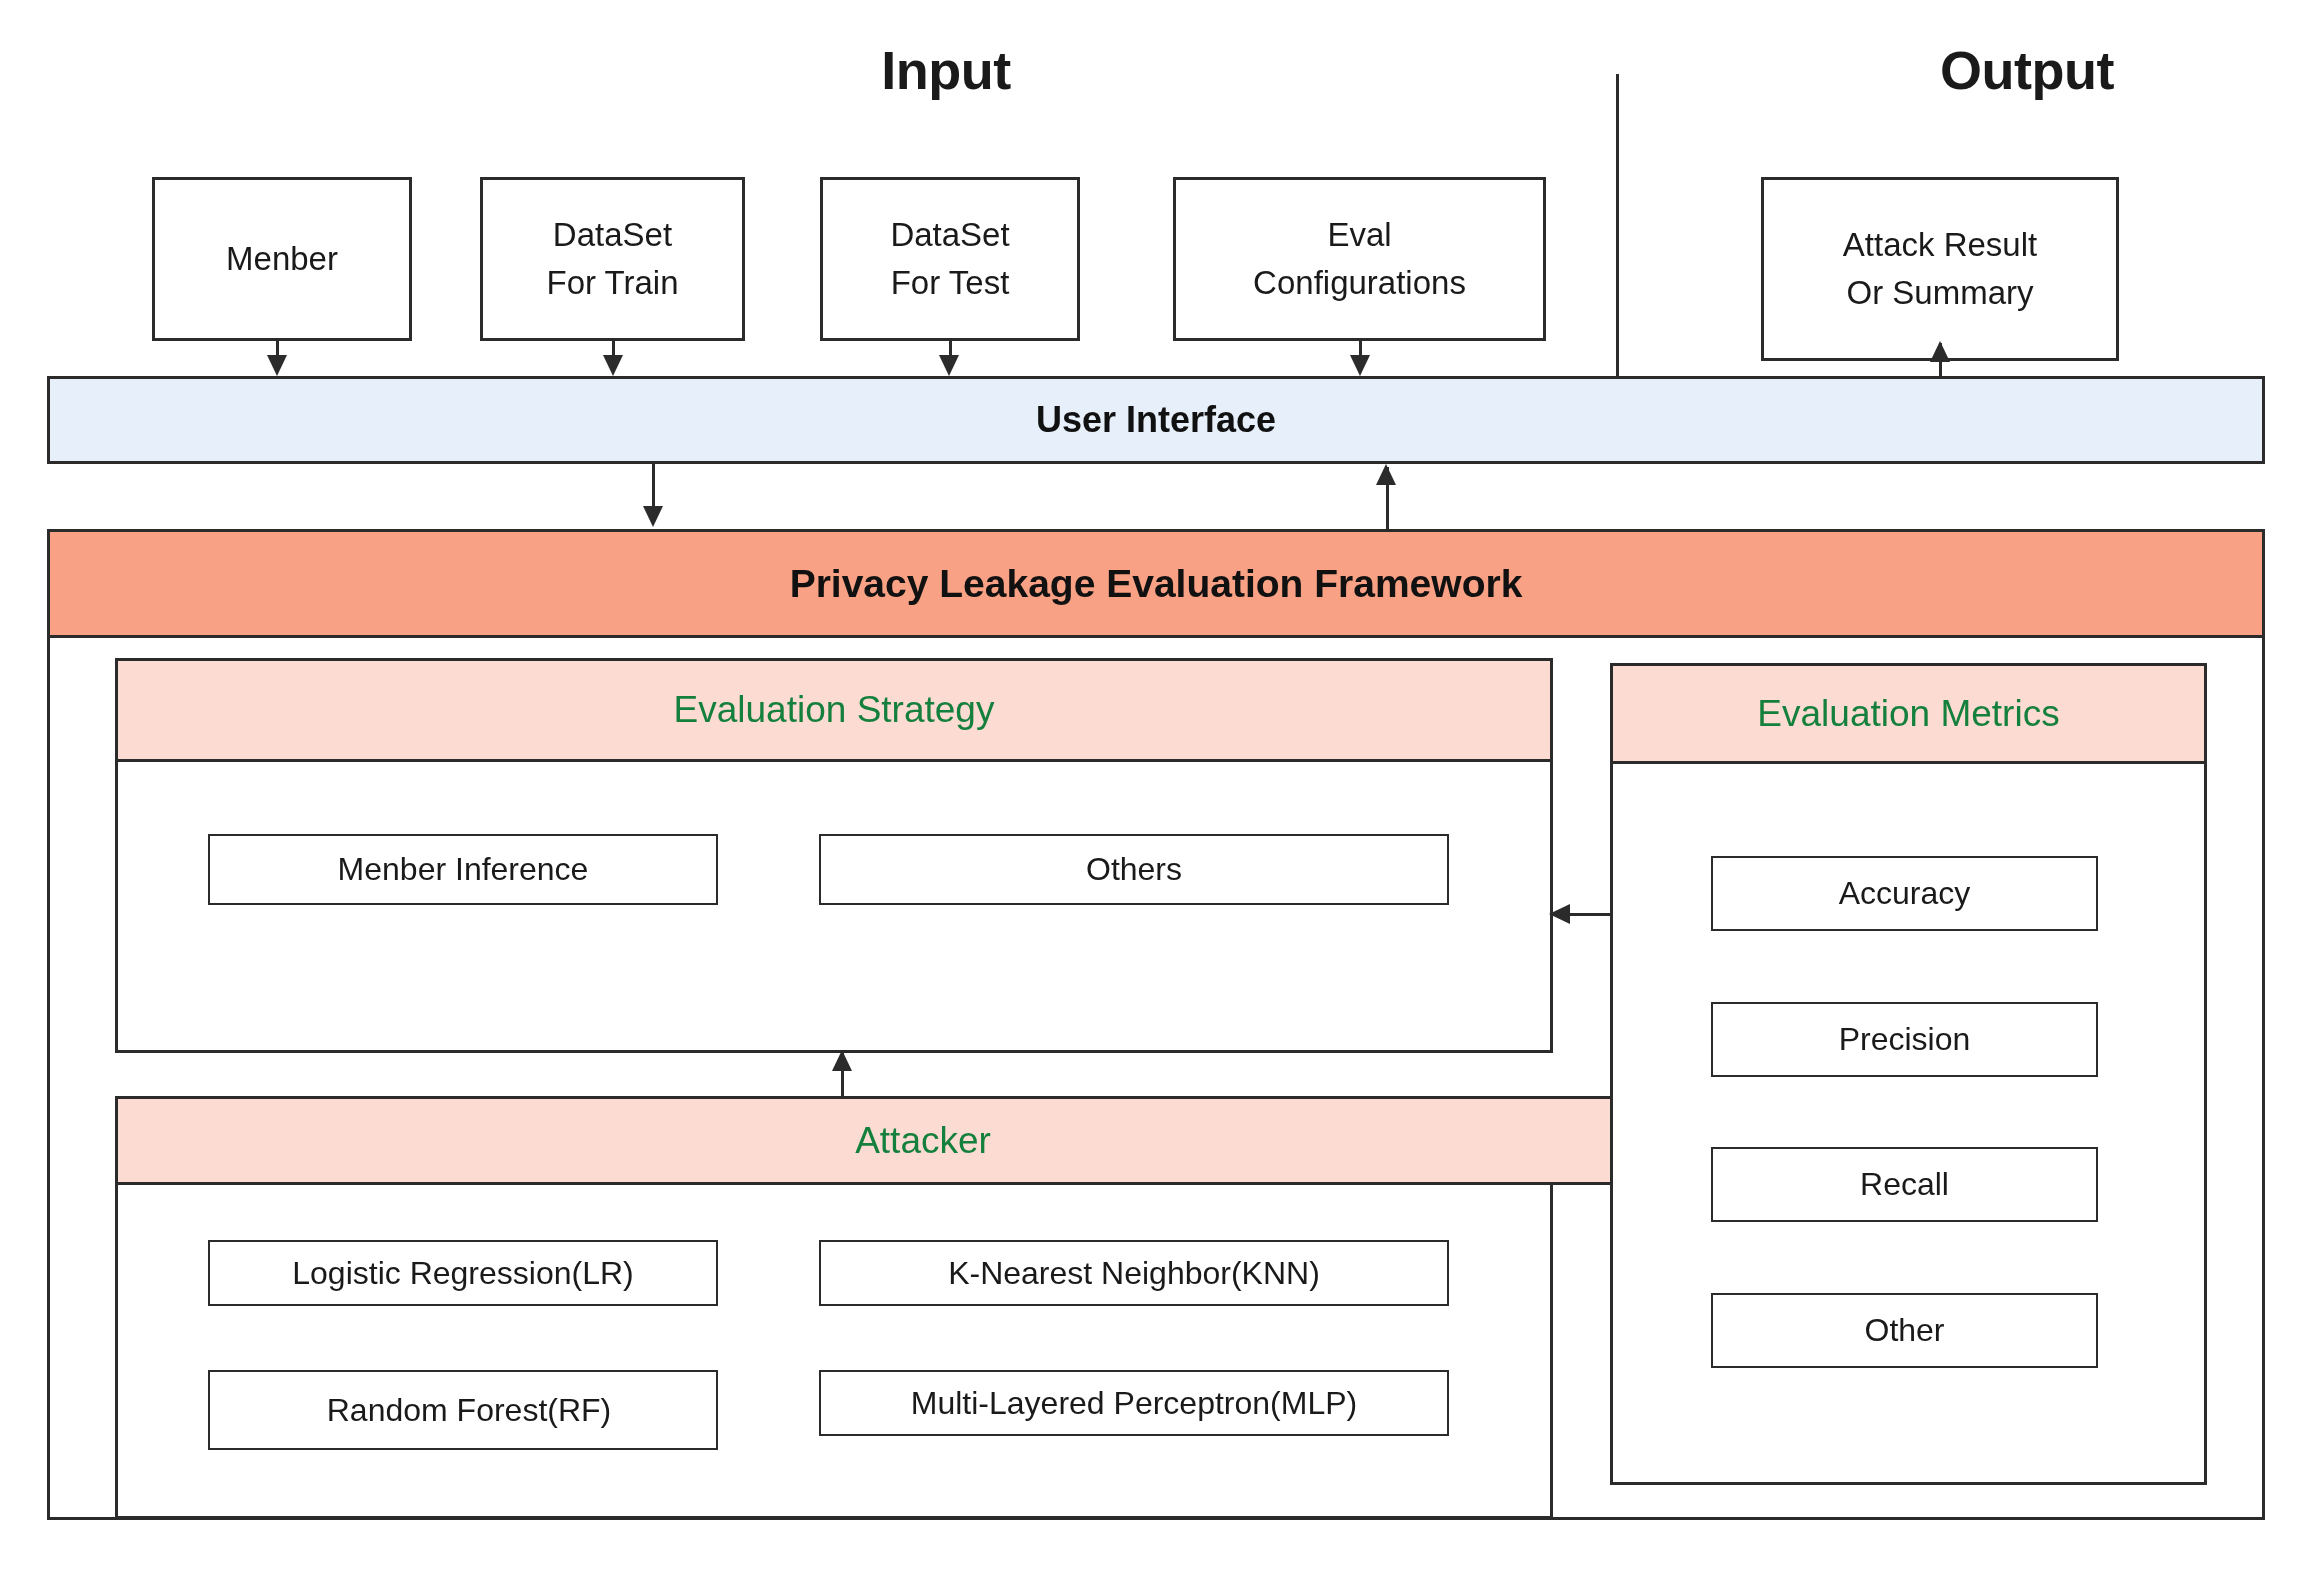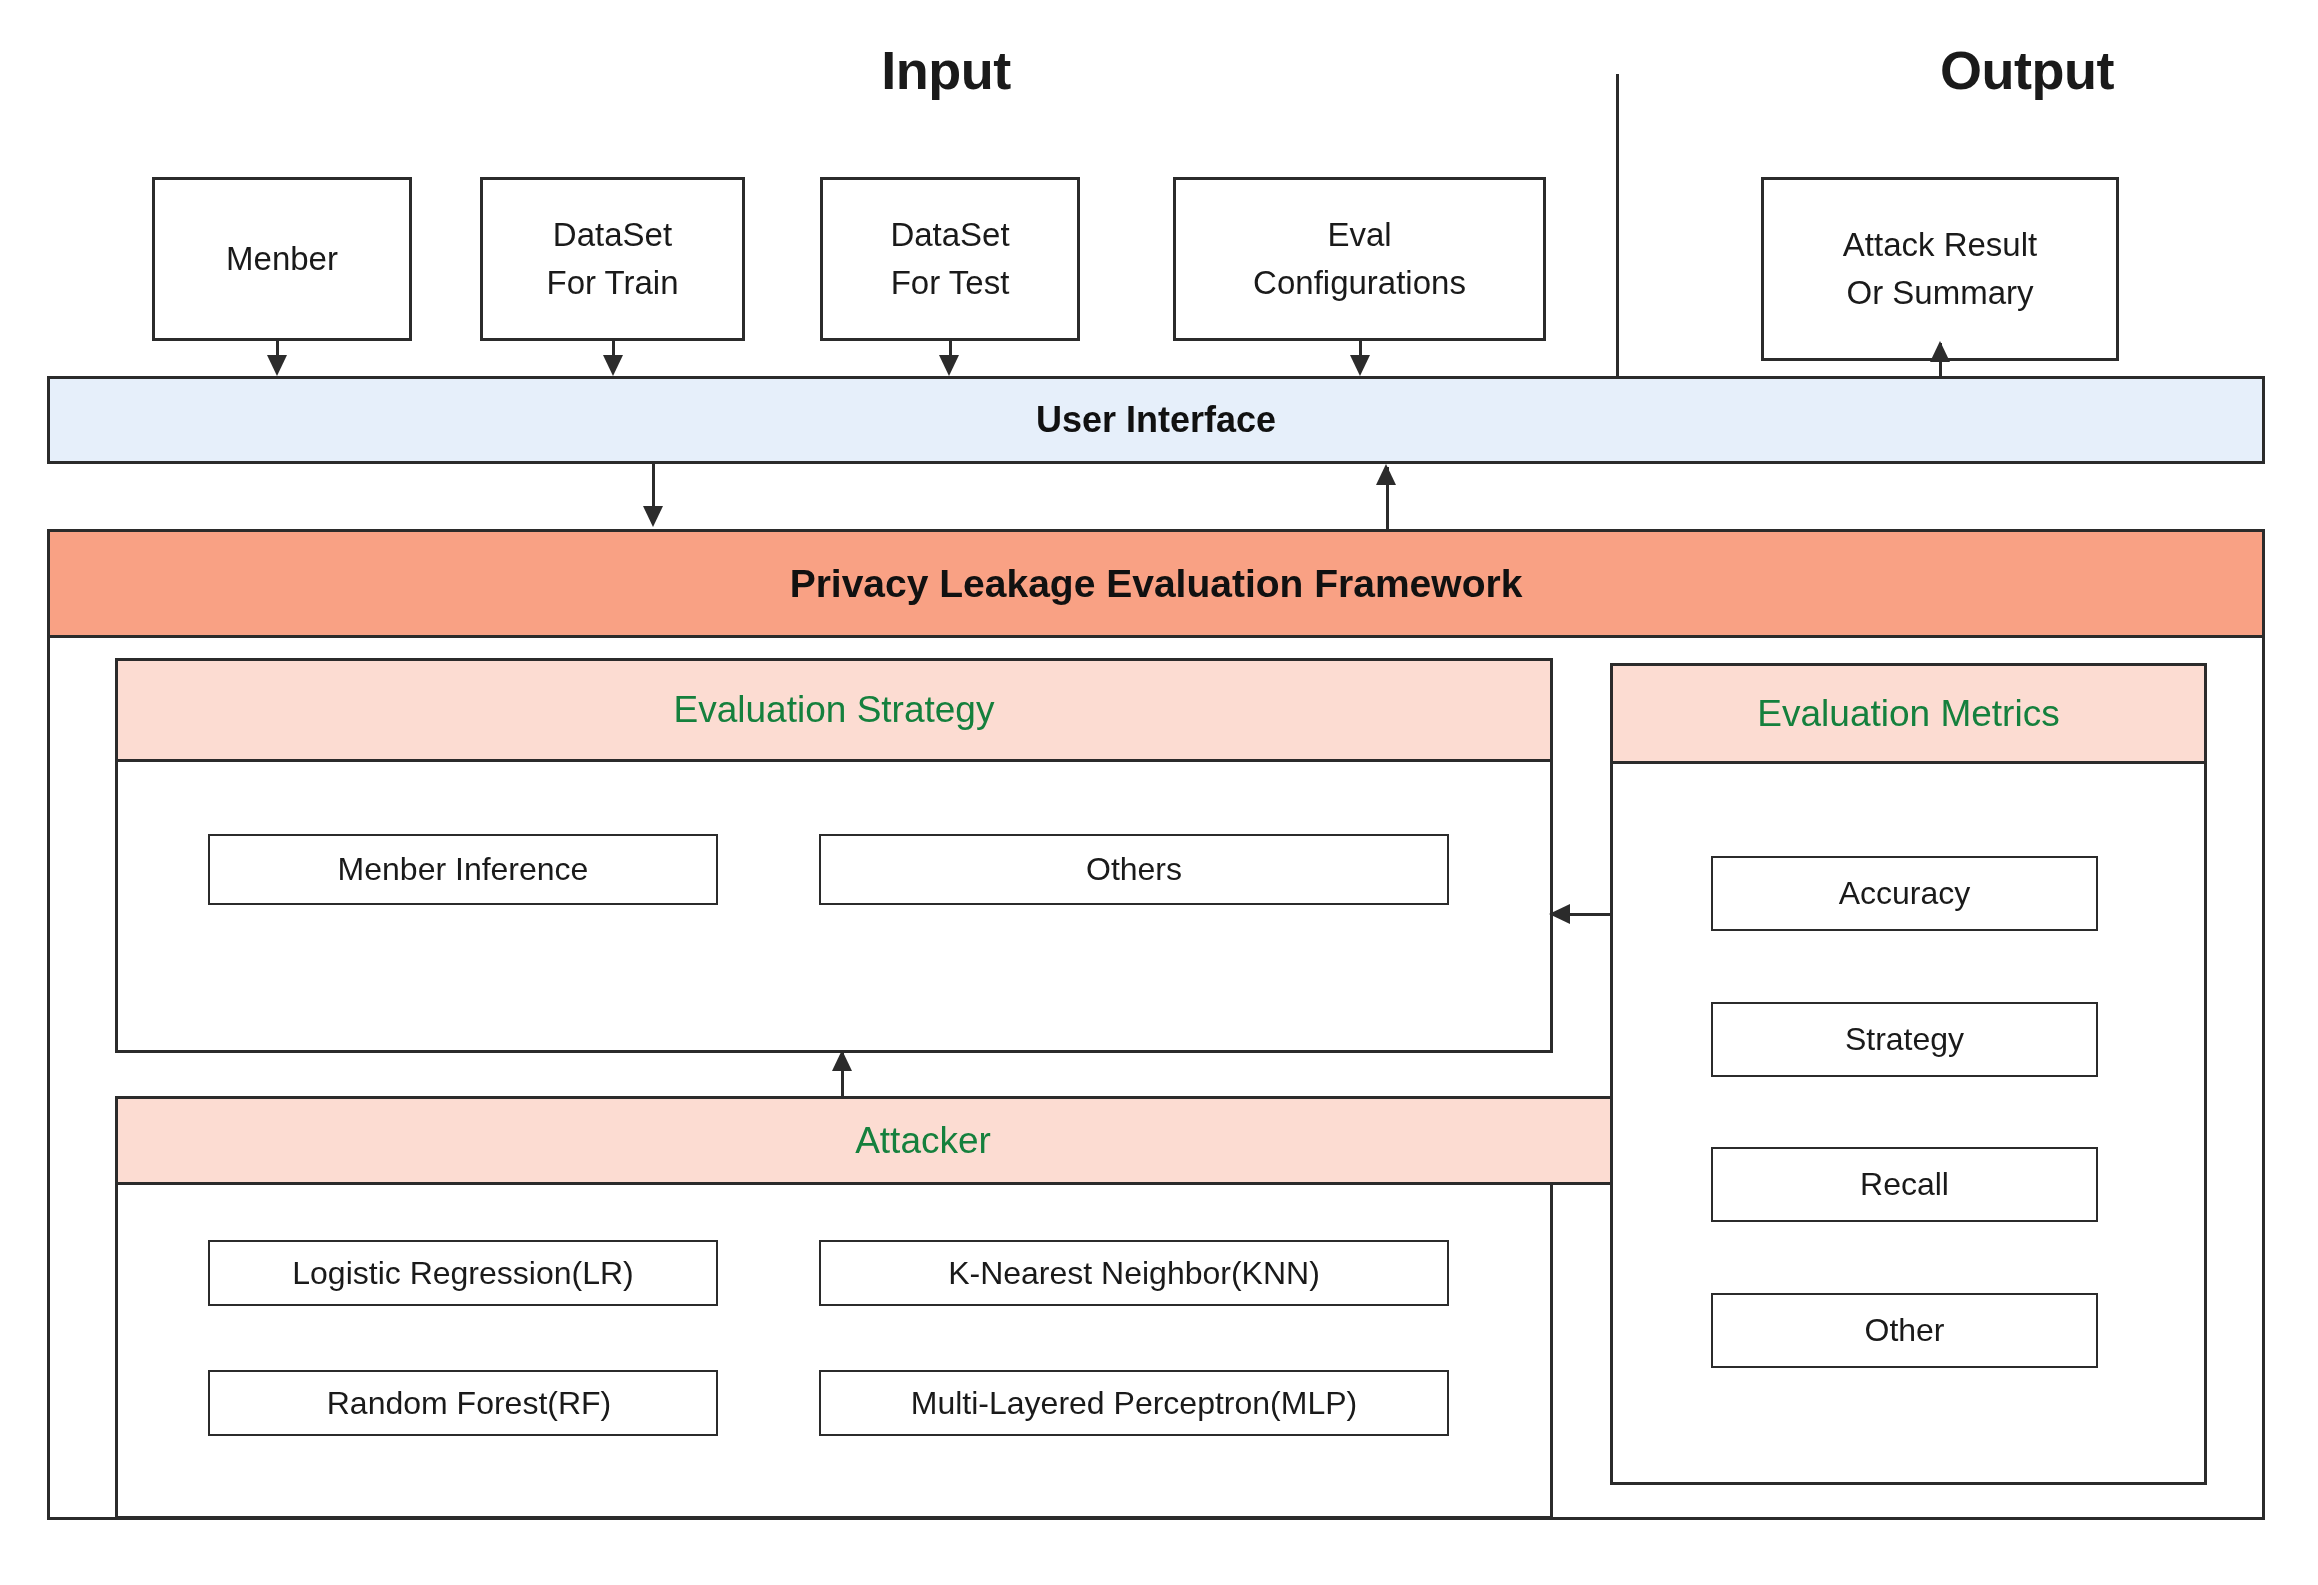--- a/index.html
+++ b/index.html
@@ -106,30 +106,30 @@
   <div class="vline" style="left:841px;top:1053px;height:43px;"></div>
   <div class="arrowhead ah-up" style="left:832px;top:1050px;"></div>
 
   <div class="panel" style="left:115px;top:1096px;width:1438px;height:423px;"></div>
   <div class="panelhdr" style="left:115px;top:1096px;width:1616px;height:89px;">Attacker</div>
 
   <div class="chip thin" style="left:208px;top:1240px;width:510px;height:66px;">Logistic Regression(LR)</div>
 
   <div class="chip thin" style="left:819px;top:1240px;width:630px;height:66px;">K-Nearest Neighbor(KNN)</div>
 
-  <div class="chip thin" style="left:208px;top:1370px;width:510px;height:66px;padding-left:12px;">Random Forest(RF)</div>
+  <div class="chip thin" style="left:208px;top:1370px;width:510px;height:80px;padding-left:12px;">Random Forest(RF)</div>
 
   <div class="chip thin" style="left:819px;top:1370px;width:630px;height:66px;">Multi-Layered Perceptron(MLP)</div>
 
   <div class="panel" style="left:1610px;top:663px;width:597px;height:822px;"></div>
   <div class="panelhdr" style="left:1610px;top:663px;width:597px;height:101px;">Evaluation Metrics</div>
 
   <div class="chip thin" style="left:1711px;top:856px;width:387px;height:75px;">Accuracy</div>
 
-  <div class="chip thin" style="left:1711px;top:1002px;width:387px;height:75px;">Strategy</div>
+  <div class="chip thin" style="left:1711px;top:1002px;width:387px;height:75px;">Precision</div>
 
   <div class="chip thin" style="left:1711px;top:1147px;width:387px;height:75px;">Recall</div>
 
   <div class="chip thin" style="left:1711px;top:1293px;width:387px;height:75px;">Other</div>
 
   <div class="hline" style="left:1552px;top:913px;width:60px;"></div>
   <div class="arrowhead ah-left" style="left:1549px;top:904px;"></div>
 
 </div>
 

